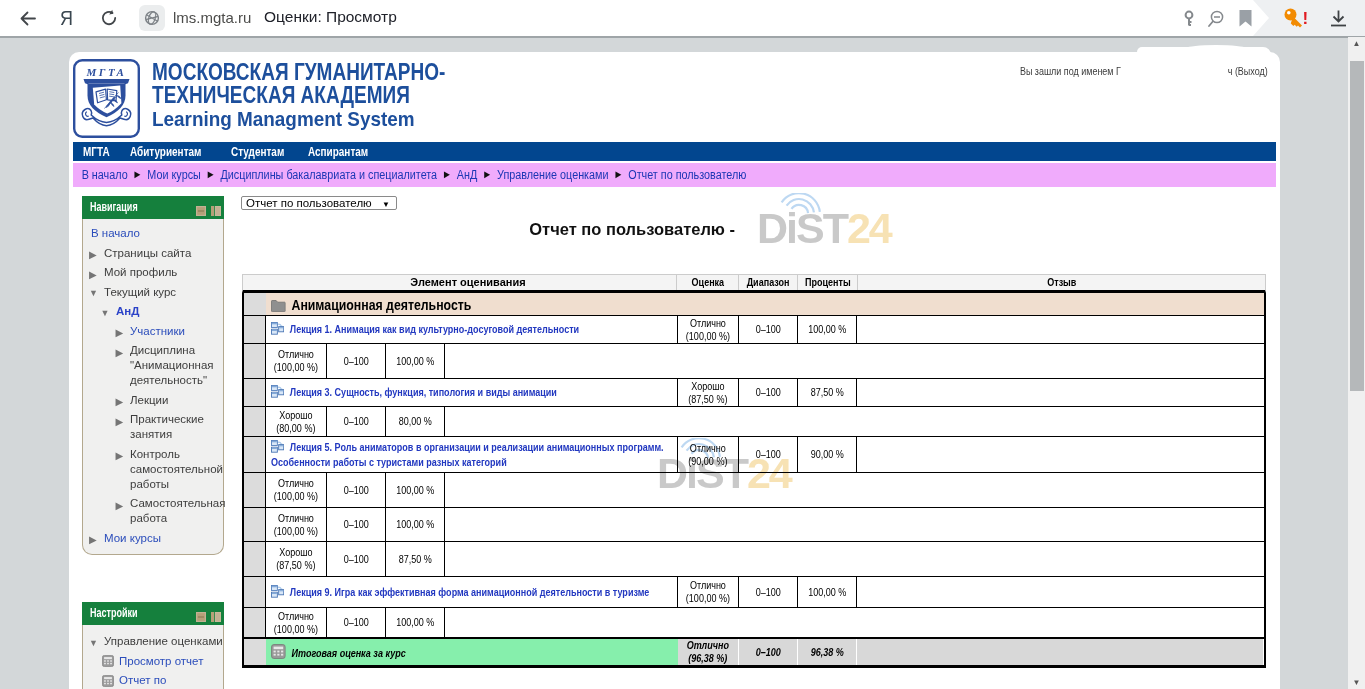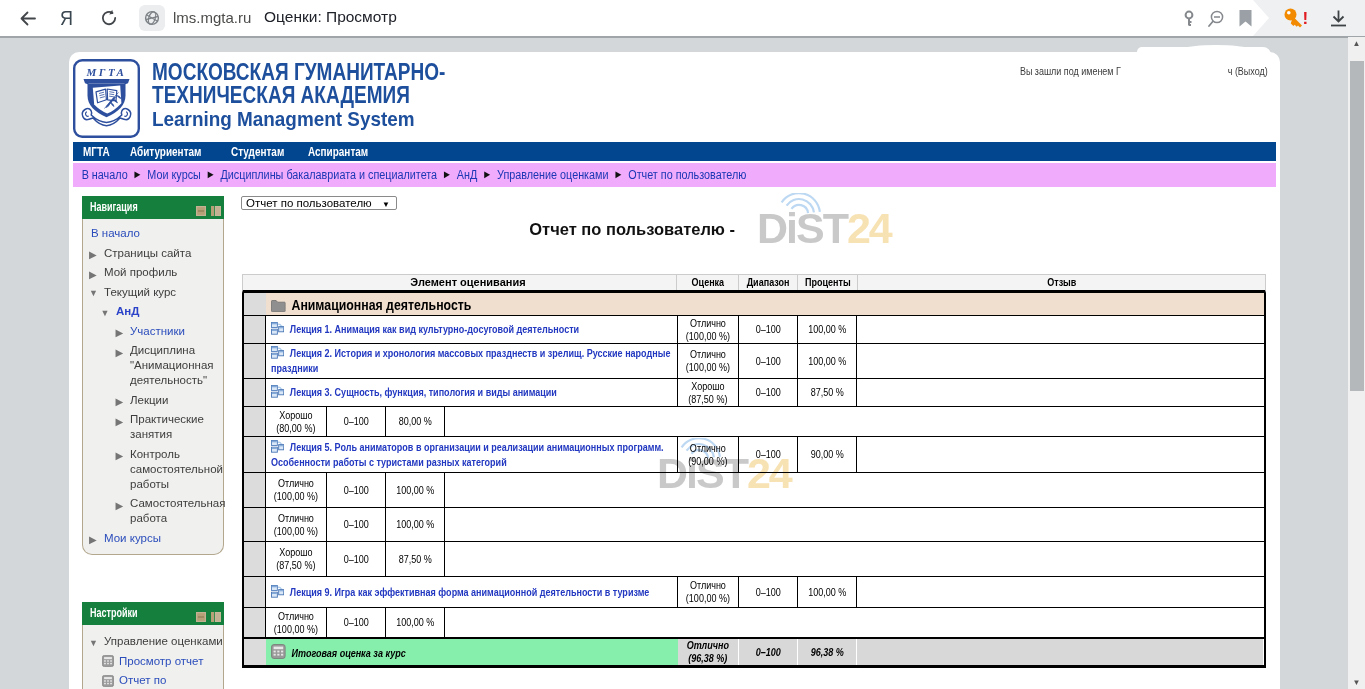--- a/index.html
+++ b/index.html
@@ -247,25 +247,20 @@
         <div class="gc c2">
           <span>0–100</span>
         </div>
         <div class="gc c3">
           <span>100,00&nbsp;%</span>
         </div>
         <div class="gc gfb"></div>
       </div>
     <div class="grow" style="height:35px">
         <div class="gind"></div>
-        <div class="gname">
-          <span class="tx"><svg width="16" height="13" viewBox="0 0 13 13" preserveAspectRatio="none">
-              <use href="#lessonic"></use>
-            </svg><a>Лекция 2. История и хронология массовых празднеств и зрелищ. Русские народные<br>праздники</a></span>
-        </div>
         <div class="gc c1">
           <span>Отлично<br>(100,00&nbsp;%)</span>
         </div>
         <div class="gc c2">
           <span>0–100</span>
         </div>
         <div class="gc c3">
           <span>100,00&nbsp;%</span>
         </div>
         <div class="gc gfb"></div>

